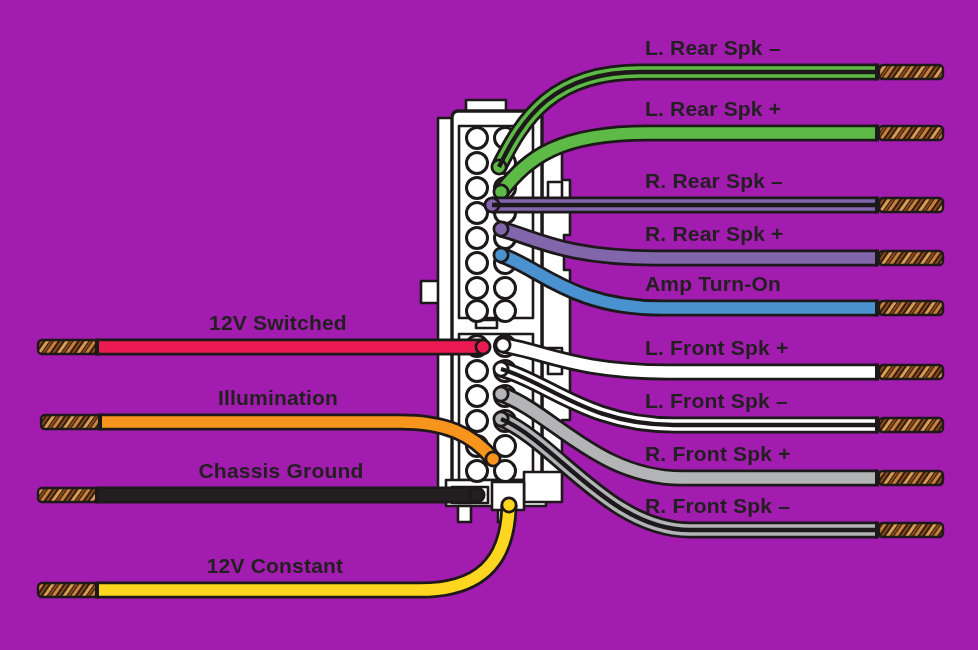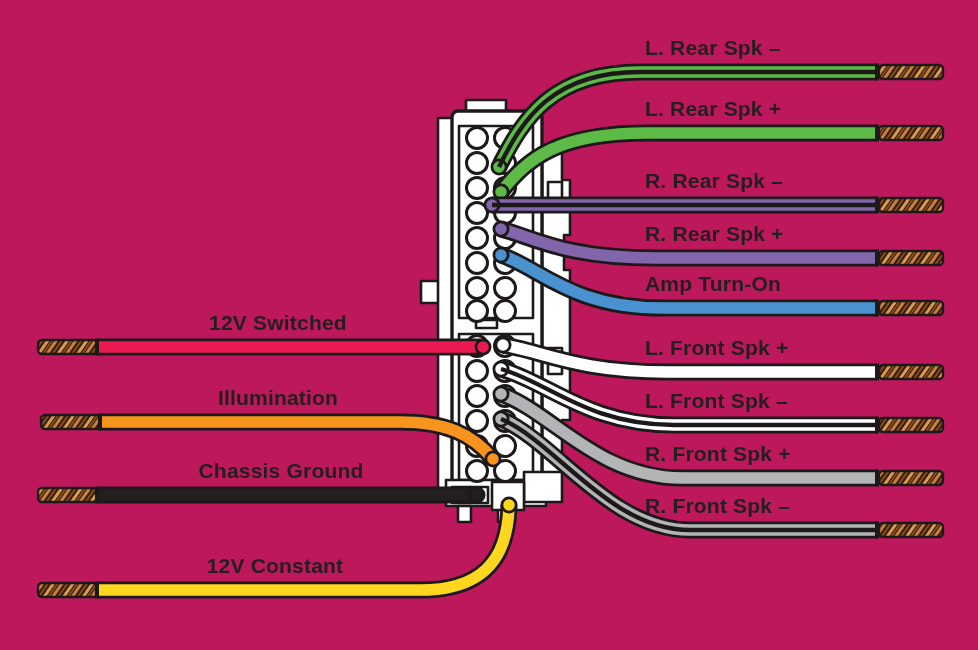--- a/index.html
+++ b/index.html
@@ -1,19 +1,19 @@
 <!DOCTYPE html>
 <html><head>
 <meta charset="utf-8">
 <style>
   html,body{margin:0;padding:0;background:#ffffff;}
   .canvas{
     position:relative;
     width:978px;height:650px;
-    background:#be185d;
+    background:#a21caf;
     overflow:hidden;
     font-family:"Liberation Sans", sans-serif;
   }
   svg{position:absolute;left:0;top:0;}
   .wire-label{
     font-family:"Liberation Sans", sans-serif;
     font-weight:bold;
     font-size:21px;
     letter-spacing:0.2px;
   }

